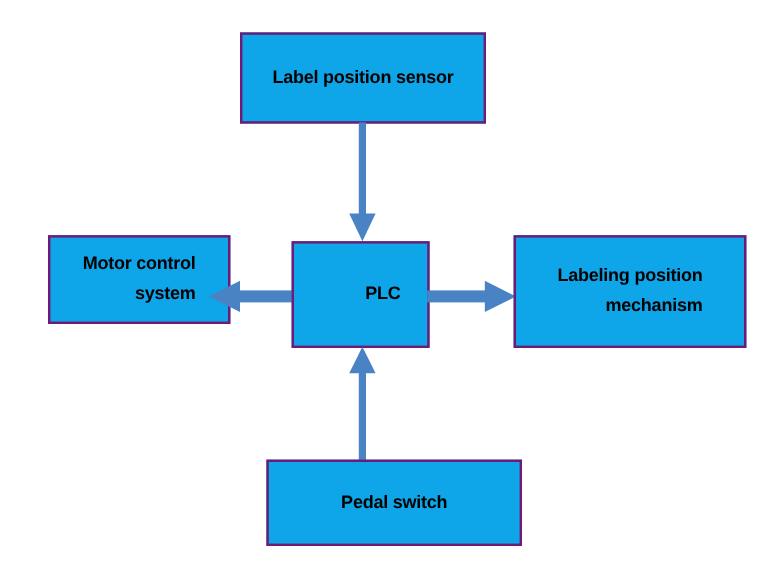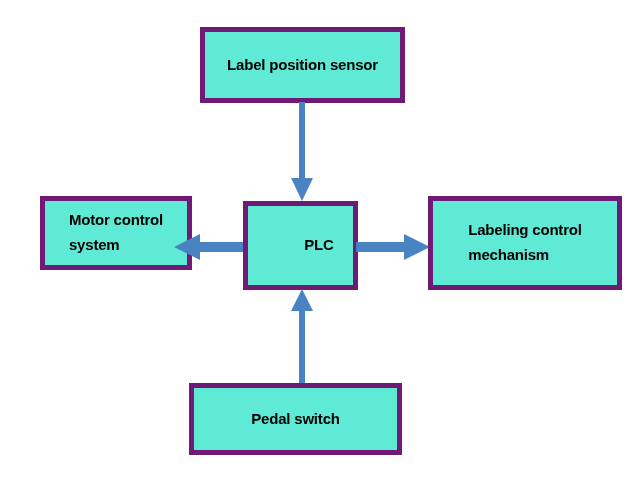--- a/index.html
+++ b/index.html
@@ -14,27 +14,27 @@
     overflow: hidden;
   }
   #diagram {
     position: relative;
     width: 640px;
     height: 480px;
     background: #ffffff;
   }
   .node {
     position: absolute;
-    background: #5eead4;
-    border: 5px solid #701a75;
+    background: #0ea5e9;
+    border: 2px solid #701a75;
     box-sizing: border-box;
     display: flex;
     align-items: center;
     justify-content: center;
-    text-align: left;
+    text-align: right;
     color: #000000;
     font-weight: bold;
     font-size: 15px;
     line-height: 1.65;
     letter-spacing: -0.2px;
     padding: 2px 6px;
   }
   .node-label {
     display: block;
     white-space: pre-line;
@@ -47,21 +47,21 @@
   #node-motor-control-system {
     left: 40px; top: 196px; width: 152px; height: 74px;
   }
   #node-plc {
     left: 243px; top: 201px; width: 115px; height: 89px; padding-left: 43px;
   }
   #node-labeling-cylinder-mechanism {
     left: 428px; top: 196px; width: 194px; height: 94px;
   }
   #node-pedal-switch {
-    left: 189px; top: 383px; width: 213px; height: 72px;
+    left: 222px; top: 383px; width: 213px; height: 72px;
   }
 
   
   .arrow-svg {
     position: absolute;
     overflow: visible;
   }
   #arrow-sensor-to-plc  { left: 290px; top: 102px; width: 24px; height: 100px; }
   #arrow-plc-to-motor   { left: 174px; top: 232px; width: 71px; height: 30px; }
   #arrow-plc-to-cylinder{ left: 356px; top: 232px; width: 74px; height: 30px; }
@@ -94,21 +94,21 @@
   <div class="node" id="node-plc">
     <span class="node-label">PLC</span>
   </div>
 
   <svg class="arrow-svg" id="arrow-plc-to-cylinder" viewBox="0 0 74 30">
     <rect x="0" y="10" width="49" height="10" fill="#4A83C4"></rect>
     <polygon points="74,15 48,2 48,28" fill="#4A83C4"></polygon>
   </svg>
 
   <div class="node" id="node-labeling-cylinder-mechanism">
-    <span class="node-label">Labeling control
+    <span class="node-label">Labeling position
 mechanism</span>
   </div>
 
   <svg class="arrow-svg" id="arrow-pedal-to-plc" viewBox="0 0 24 96">
     <rect x="9" y="20" width="6" height="76" fill="#4A83C4"></rect>
     <polygon points="12,0 1,22 23,22" fill="#4A83C4"></polygon>
   </svg>
 
   <div class="node" id="node-pedal-switch">
     <span class="node-label">Pedal switch</span>

